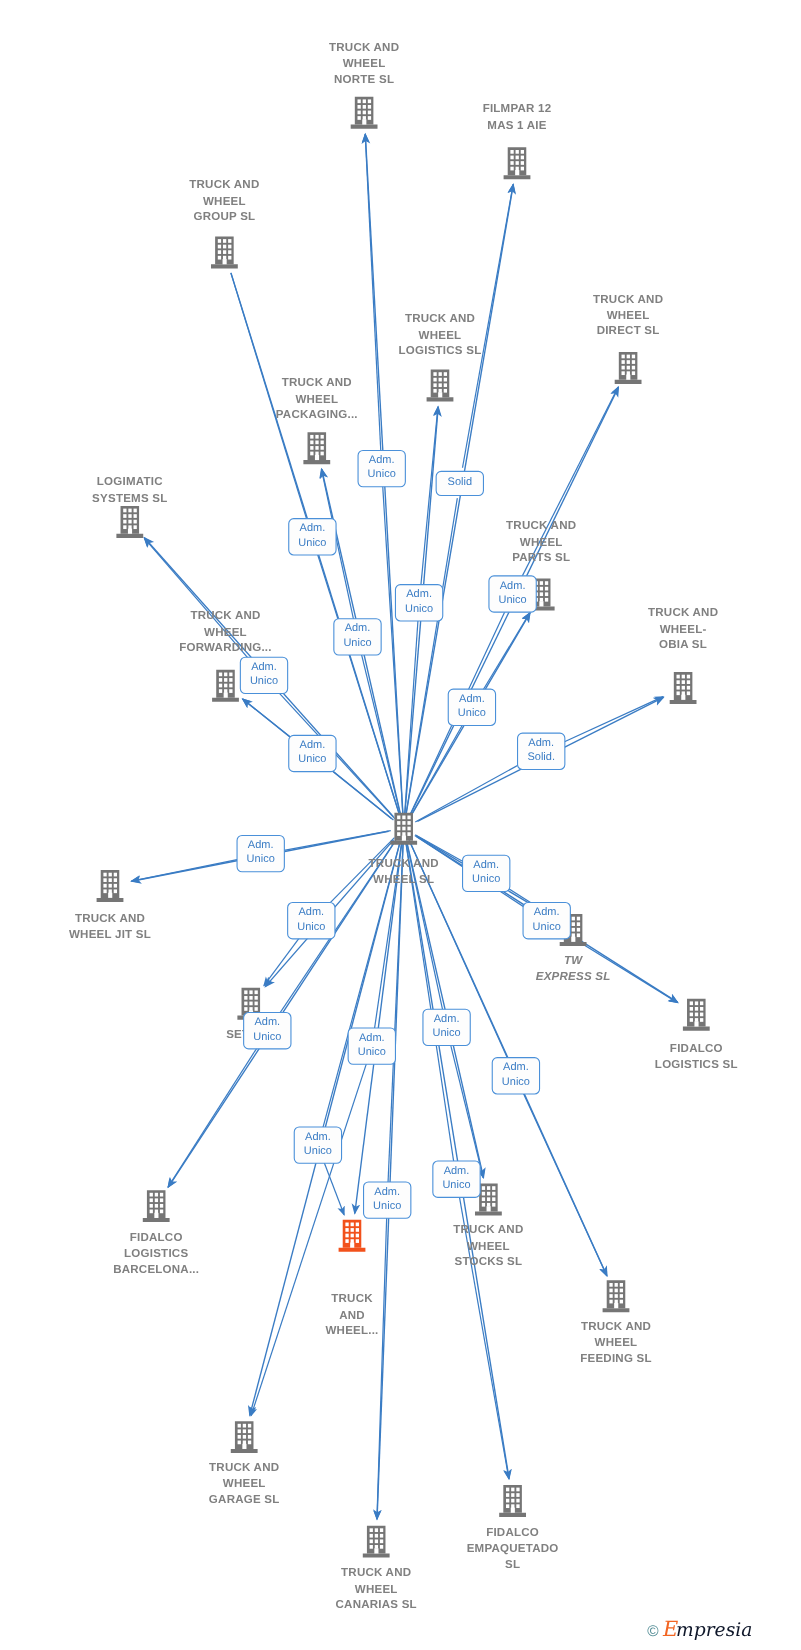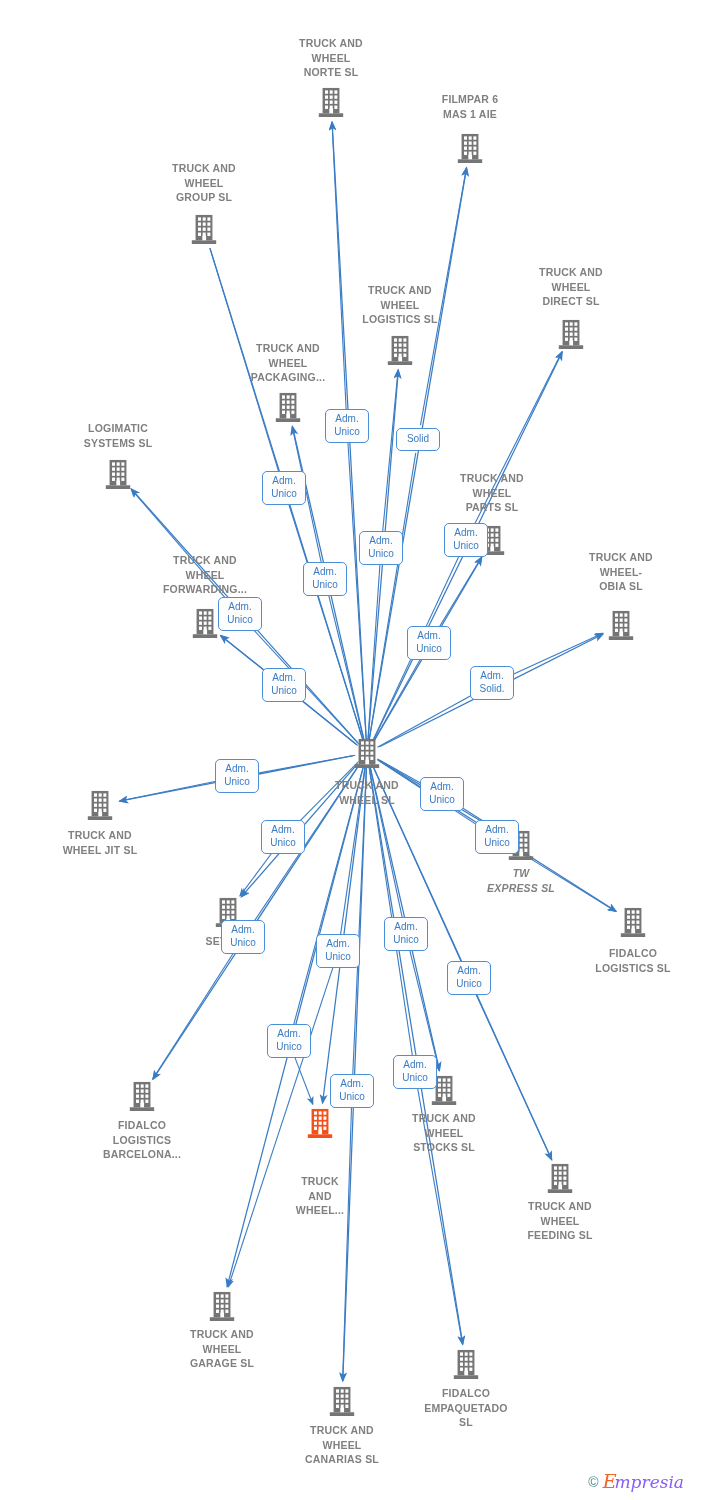--- a/index.html
+++ b/index.html
@@ -74,21 +74,21 @@
     color: #4f8a93;
   }
   #watermark .wm-e {
     color: #f26522;
     font-family: "DejaVu Serif", serif;
     font-style: italic;
     font-size: 19px;
     line-height: 19px;
   }
   #watermark .wm-rest {
-    color: #8b5cf6;
+    color: #0f172a;
     font-family: "DejaVu Serif", serif;
     font-style: italic;
     font-size: 17px;
     line-height: 17px;
     margin-left: -2px;
   }
 </style>
 </head>
 <body>
 
@@ -208,21 +208,21 @@
               <rect x="14.6" y="15.4" width="3.2" height="3.6" fill="#ffffff"></rect>
               <rect x="19.6" y="15.4" width="3.2" height="3.6" fill="#ffffff"></rect>
               <rect x="9.6" y="20.8" width="3.2" height="3.6" fill="#ffffff"></rect>
               <rect x="14.6" y="20.8" width="3.2" height="3.6" fill="#ffffff"></rect>
               <rect x="19.6" y="20.8" width="3.2" height="3.6" fill="#ffffff"></rect>
               <rect x="14.2" y="24" width="4" height="5" fill="#ffffff"></rect>
             </g>
           </svg></span>
       </div>
       <div class="node" style="left: 470px; top: 92px;">
-        <span class="nlabel">FILMPAR 6
+        <span class="nlabel">FILMPAR 12
 MAS 1 AIE</span>
       </div>
       <div class="node" style="left: 204px; top: 213px;">
         <span class="bldg"><svg width="30" height="32" viewBox="0 0 32 34">
             <g fill="#757575">
               <path d="M7,2 h18 v27 h-18 z"></path>
               <path d="M3,29 h26 v4 h-26 z"></path>
               <rect x="9.6" y="4.6" width="3.2" height="3.6" fill="#ffffff"></rect>
               <rect x="14.6" y="4.6" width="3.2" height="3.6" fill="#ffffff"></rect>
               <rect x="19.6" y="4.6" width="3.2" height="3.6" fill="#ffffff"></rect>
@@ -336,21 +336,21 @@
               <rect x="9.6" y="15.4" width="3.2" height="3.6" fill="#ffffff"></rect>
               <rect x="14.6" y="15.4" width="3.2" height="3.6" fill="#ffffff"></rect>
               <rect x="19.6" y="15.4" width="3.2" height="3.6" fill="#ffffff"></rect>
               <rect x="9.6" y="20.8" width="3.2" height="3.6" fill="#ffffff"></rect>
               <rect x="14.6" y="20.8" width="3.2" height="3.6" fill="#ffffff"></rect>
               <rect x="19.6" y="20.8" width="3.2" height="3.6" fill="#ffffff"></rect>
               <rect x="14.2" y="24" width="4" height="5" fill="#ffffff"></rect>
             </g>
           </svg></span>
       </div>
-      <div class="node" style="left: 118px; top: 421px;">
+      <div class="node" style="left: 118px; top: 431px;">
         <span class="nlabel">LOGIMATIC
 SYSTEMS  SL</span>
       </div>
       <div class="node" style="left: 492px; top: 524px;">
         <span class="bldg"><svg width="30" height="32" viewBox="0 0 32 34">
             <g fill="#757575">
               <path d="M7,2 h18 v27 h-18 z"></path>
               <path d="M3,29 h26 v4 h-26 z"></path>
               <rect x="9.6" y="4.6" width="3.2" height="3.6" fill="#ffffff"></rect>
               <rect x="14.6" y="4.6" width="3.2" height="3.6" fill="#ffffff"></rect>

